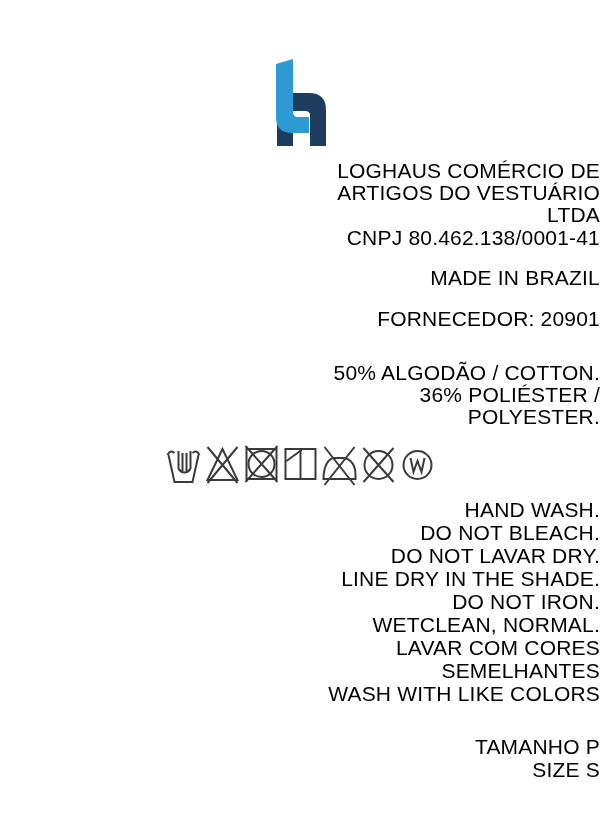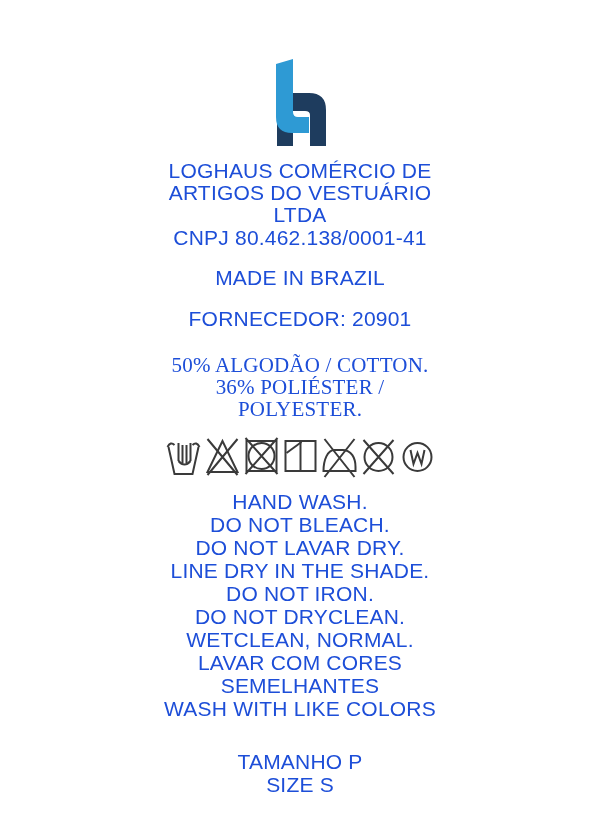--- a/index.html
+++ b/index.html
@@ -2,29 +2,29 @@
 <html><head>
 <meta charset="utf-8">
 <style>
   html,body{margin:0;padding:0;}
   body{
     width:600px;height:830px;background:#ffffff;overflow:hidden;
     font-family:"Liberation Sans", sans-serif;
   }
   .care-label{
     width:600px;height:632px;box-sizing:border-box;
-    padding-top:56px;text-align:center;color:#1d4ed8;
+    padding-top:56px;text-align:right;color:#000000;
   }
   .logo{display:block;margin:0 auto;}
   .txt{font-size:21px;letter-spacing:0.2px;}
   .company{margin-top:12px;line-height:22px;}
   .cnpj{margin-top:1px;line-height:22px;}
   .origin{margin-top:16px;line-height:25px;}
   .supplier{margin-top:18px;line-height:22px;}
-  .composition{margin-top:24px;line-height:22px;font-family:Liberation Serif, serif;}
+  .composition{margin-top:32px;line-height:22px;}
   .symbols-row{
     margin-top:12px;display:flex;justify-content:center;
     align-items:flex-end;gap:2px;height:48px;
   }
   .symbols-row svg{display:block;}
   .care-lines{margin-top:10px;line-height:23px;}
   .size-block{margin-top:30px;line-height:23px;}
   svg.sym{stroke:#3a3a3a;fill:none;stroke-width:2;stroke-linecap:butt;stroke-linejoin:miter;}
 </style>
 </head>
@@ -99,21 +99,20 @@
     </svg>
 
   </div>
 
   <div class="txt care-lines">
     <div>HAND WASH.</div>
     <div>DO NOT BLEACH.</div>
     <div>DO NOT LAVAR DRY.</div>
     <div>LINE DRY IN THE SHADE.</div>
     <div>DO NOT IRON.</div>
-    <div>DO NOT DRYCLEAN.</div>
     <div>WETCLEAN, NORMAL.</div>
     <div>LAVAR COM CORES</div>
     <div>SEMELHANTES</div>
     <div>WASH WITH LIKE COLORS</div>
   </div>
 
   <div class="txt size-block">
     <div>TAMANHO P</div>
     <div>SIZE S</div>
   </div>

